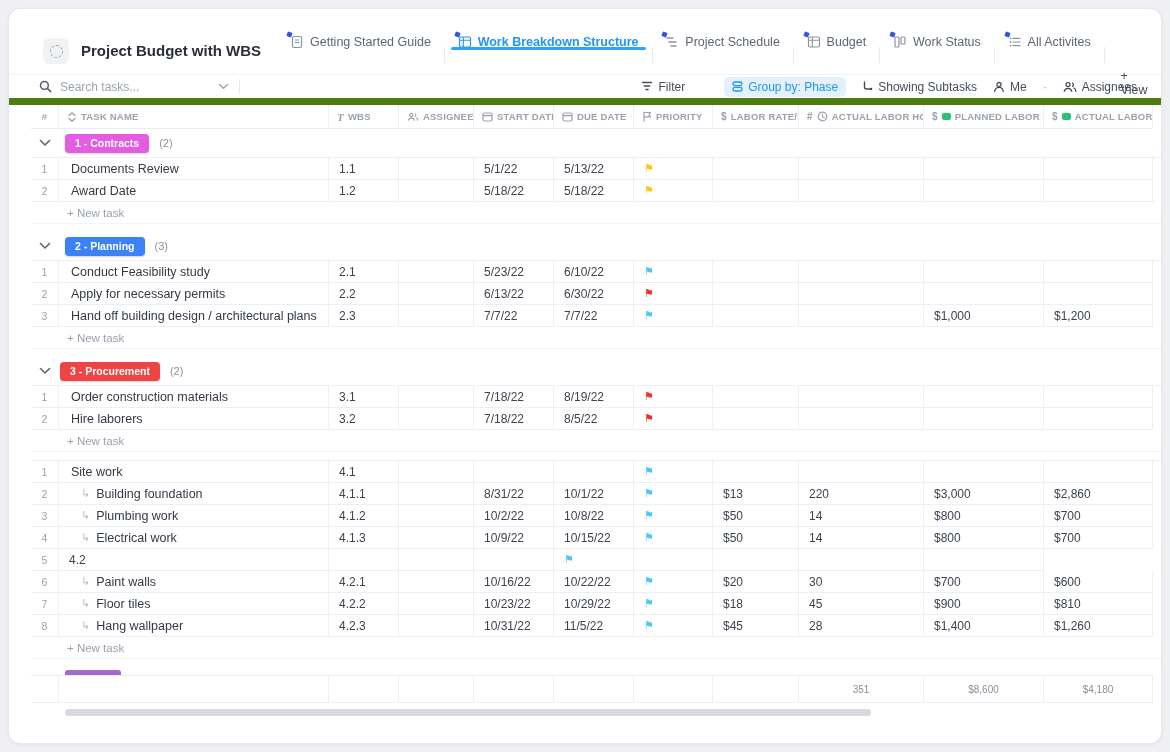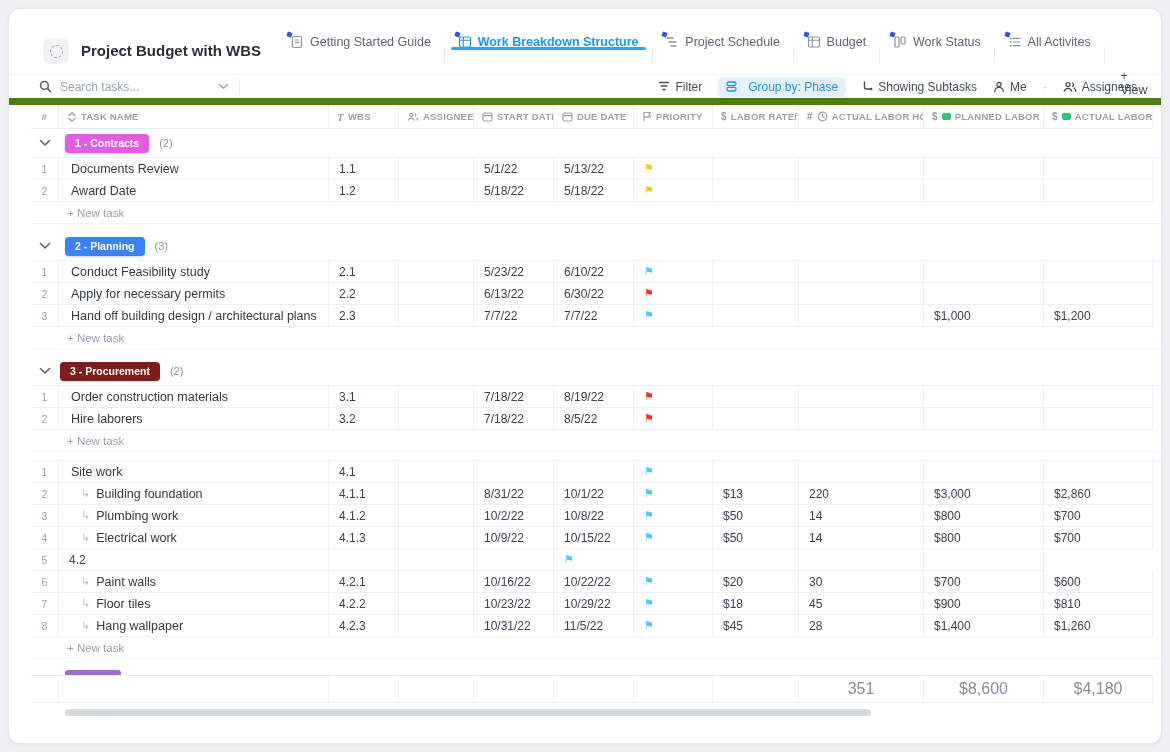--- a/index.html
+++ b/index.html
@@ -22,21 +22,21 @@
   .tab-sep { width:1px; height:16px; background:#e7eaee; align-self:center; }
   .add-view { display:flex; align-items:center; gap:5px; padding:0 16px; font-size:12.5px; color:#454d5b; cursor:pointer;margin-top:34px; }
 
   
   .toolbar { display:flex; align-items:center; height:30px; padding-left:30px; padding-right:24px; border-bottom:7px solid #4d7c0f; }
   .search { display:flex; align-items:center; gap:8px; }
   .search-placeholder { font-size:12px; color:#9aa3b0; width:150px; }
   .tb-divider { width:1px; height:15px; background:#e5e8ec; margin:0 10px; }
   .tb-right { margin-left:auto; display:flex; align-items:center; gap:16px; font-size:12px; color:#454d5b; }
   .tb-item { display:flex; align-items:center; gap:5px; cursor:pointer; white-space:nowrap; }
-  .group-pill { display:flex; align-items:center; gap:11px; background:#e4f1fd; color:#2097f3; padding:3px 8px; border-radius:5px; font-size:12px; cursor:pointer; }
+  .group-pill { display:flex; align-items:center; gap:5px; background:#e4f1fd; color:#2097f3; padding:3px 8px; border-radius:5px; font-size:12px; cursor:pointer;margin-left:23px; }
   .mid-dot { color:#9aa3b0; }
 
   
   .table-wrap { padding-left:22px; }
   .trow { display:grid; grid-template-columns:28px 270px 70px 75px 80px 80px 79px 86px 125px 120px 109px; width:1122px; }
   .thead { height:24px; }
   .hcell { display:flex; align-items:center; gap:4px; padding:0 8px; font-size:9.5px; font-weight:bold; letter-spacing:.2px; color:#9aa2af; border-right:1px solid #edeff2; border-bottom:1px solid #e7eaee; white-space:nowrap; overflow:hidden; }
   .hcell.center { justify-content:center; padding:0; }
   .hmark { font-size:10px; color:#9aa2af; font-weight:bold; }
   .t-italic { font-family:"Liberation Serif", serif; font-style:italic; font-size:11px; color:#9aa2af; }
@@ -55,21 +55,21 @@
   .cell.task { padding-left:12px; font-size:12.5px; color:#323a46; }
   .cell.pad { padding-left:10px; }
   .subicon { color:#b9c0ca; font-size:11px; margin:0 6px 0 10px; }
   .flagg { font-size:11px; line-height:1; }
 
   .newtask { display:flex; align-items:center; height:22px; padding-left:36px; font-size:11.5px; color:#98a1ae; cursor:pointer; border-bottom:1px solid #f2f4f6; }
 
   .peek-wrap { height:8px; position:relative; }
   .purple-peek { position:absolute; bottom:0; left:34px; width:56px; height:5px; border-radius:3px 3px 0 0; background:#a36ad0; }
   .totals { height:28px; }
-  .tcell { display:flex; align-items:center; justify-content:center; font-size:16px; color:#878f9c; border-right:1px solid #edeff2; border-top:1px solid #e7eaee; border-bottom:1px solid #edeff2; }
+  .tcell { display:flex; align-items:center; justify-content:center; font-size:10px; color:#878f9c; border-right:1px solid #edeff2; border-top:1px solid #e7eaee; border-bottom:1px solid #edeff2; }
 
   .hscroll { margin:6px 0 0 34px; width:806px; height:7px; border-radius:4px; background:#d6d9de; }
 
   svg { flex:none; }
 </style>
 </head>
 <body>
 
 <div class="card">
 
@@ -400,21 +400,21 @@
           </div>
           <div class="newtask">+ New task</div>
         </div>
         <div class="group">
           <div class="group-header">
             <div class="gchev">
               <svg width="12" height="8" viewBox="0 0 12 8">
                 <path d="M1.5 1.5 L6 6 L10.5 1.5" fill="none" stroke="#5f6673" stroke-width="1.6" stroke-linecap="round" stroke-linejoin="round"></path>
               </svg>
             </div>
-            <div class="badge" style="background: #7f1d1d; margin-left: 9px;">3 - Procurement</div>
+            <div class="badge" style="background: #ef4444; margin-left: 9px;">3 - Procurement</div>
             <div class="gcount">(2)</div>
           </div>
           <div class="rows">
             <div class="trow drow">
               <div class="cell num">1</div>
               <div class="cell task">
                 <div>Order construction materials</div>
               </div>
               <div class="cell pad">3.1</div>
               <div class="cell pad"></div>

